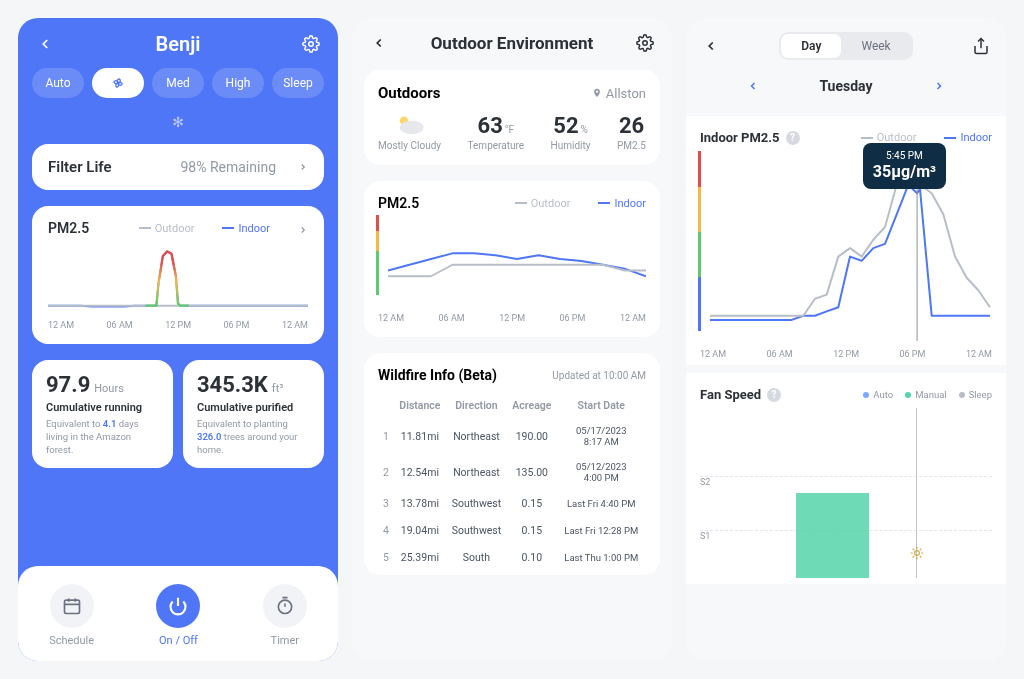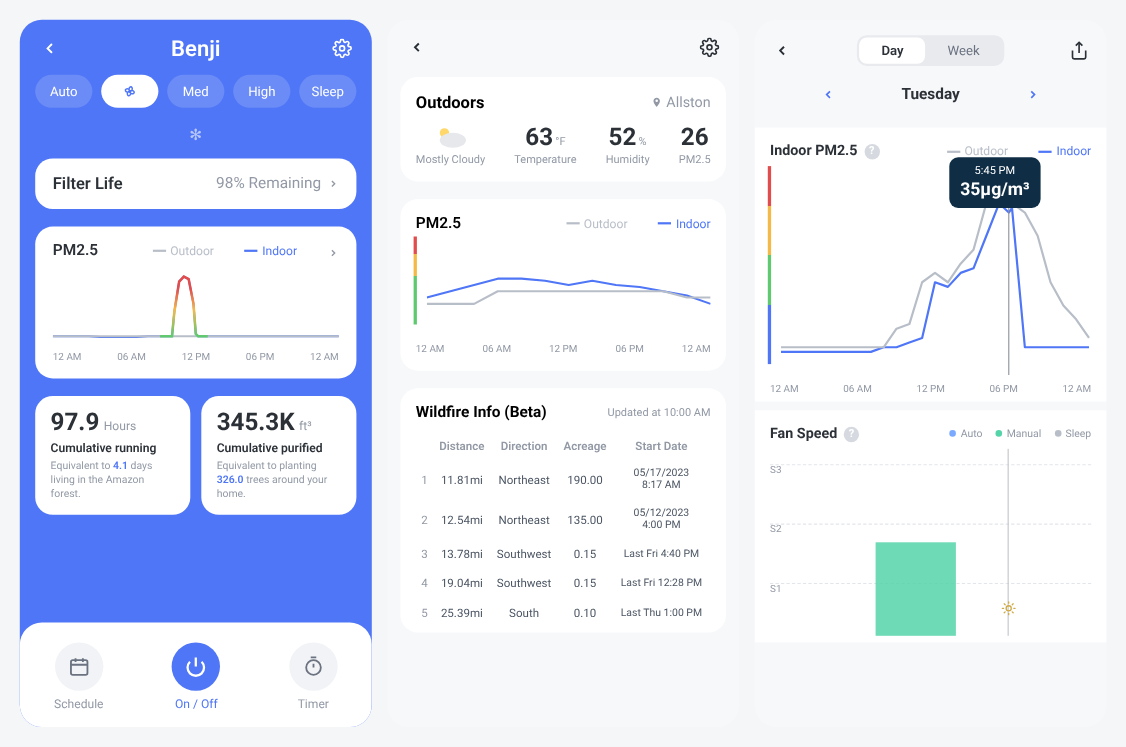--- a/index.html
+++ b/index.html
@@ -20,21 +20,21 @@
 .header1{display:flex;align-items:center;justify-content:space-between;padding:14px 16px 8px;}
 .header1 .title{font-size:20px;font-weight:600;color:var(--white);}
 .chevron{width:22px;height:22px;display:flex;align-items:center;justify-content:center;}
 .modes{display:flex;gap:8px;padding:4px 14px 10px;}
 .mode-pill{flex:1;height:30px;border-radius:15px;display:flex;align-items:center;justify-content:center;font-size:12px;color:var(--white);background:rgba(255,255,255,0.16);}
 .mode-pill.active{background:var(--white);color:var(--blue);}
 .spinzone{height:28px;display:flex;align-items:center;justify-content:center;opacity:.6;font-size:14px;}
 .card{background:var(--white);color:var(--text);border-radius:var(--card-radius);margin:8px 14px;padding:14px 16px;}
 .filter-row{display:flex;align-items:center;justify-content:space-between;}
 .filter-row .label{font-weight:600;font-size:15px;}
-.filter-row .value{color:var(--text-muted);font-size:14px;display:flex;align-items:center;gap:6px;}
+.filter-row .value{color:var(--text-muted);font-size:14px;display:flex;align-items:center;gap:22px;}
 .pm-card .legend{display:flex;align-items:center;justify-content:space-between;margin-bottom:4px;}
 .pm-card .title{font-weight:600;font-size:14px;}
 .leg{font-size:11px;display:flex;gap:28px;align-items:flex-end;color:var(--text-muted);}
 .leg span{display:inline-flex;align-items:center;gap:4px;}
 .leg .dash{width:12px;height:2px;background:currentColor;display:inline-block;}
 .leg .outdoor{color:#b8bec8;}
 .leg .indoor{color:var(--blue);}
 .chart{height:72px;width:100%;}
 .axis{display:flex;justify-content:space-between;font-size:9px;color:var(--text-muted);margin-top:4px;}
 .twocards{display:flex;gap:10px;margin:8px 14px;}
@@ -226,20 +226,21 @@
   </div>
 </div>
 
 <div class="phone p2">
   <div class="header2">
     <div class="chevron">
       <svg width="14" height="14" viewBox="0 0 24 24" fill="none" stroke="#2c3138" stroke-width="3">
             <polyline points="15 18 9 12 15 6"></polyline>
           </svg>
     </div>
+    <div class="title">Outdoor Environment</div>
     <div class="chevron">
       <svg width="18" height="18" viewBox="0 0 24 24" fill="none" stroke="#2c3138" stroke-width="2">
             <circle cx="12" cy="12" r="3"></circle>
             <path d="M19.4 15a1.65 1.65 0 0 0 .33 1.82l.06.06a2 2 0 1 1-2.83 2.83l-.06-.06a1.65 1.65 0 0 0-1.82-.33 1.65 1.65 0 0 0-1 1.51V21a2 2 0 1 1-4 0v-.09a1.65 1.65 0 0 0-1-1.51 1.65 1.65 0 0 0-1.82.33l-.06.06a2 2 0 1 1-2.83-2.83l.06-.06a1.65 1.65 0 0 0 .33-1.82 1.65 1.65 0 0 0-1.51-1H3a2 2 0 1 1 0-4h.09a1.65 1.65 0 0 0 1.51-1 1.65 1.65 0 0 0-.33-1.82l-.06-.06a2 2 0 1 1 2.83-2.83l.06.06a1.65 1.65 0 0 0 1.82.33h0a1.65 1.65 0 0 0 1-1.51V3a2 2 0 1 1 4 0v.09a1.65 1.65 0 0 0 1 1.51h0a1.65 1.65 0 0 0 1.82-.33l.06-.06a2 2 0 1 1 2.83 2.83l-.06.06a1.65 1.65 0 0 0-.33 1.82v0a1.65 1.65 0 0 0 1.51 1H21a2 2 0 1 1 0 4h-.09a1.65 1.65 0 0 0-1.51 1z"></path>
           </svg>
     </div>
   </div>
 
   <div class="card2">
     <div class="outdoors-head">
@@ -437,21 +438,20 @@
             <span>Fan Speed</span>
             <span class="qmark">?</span>
           </div>
       <div class="fan-leg">
         <span class="auto">Auto</span>
         <span class="manual">Manual</span>
         <span class="sleep">Sleep</span>
       </div>
     </div>
     <div class="fanchart">
-      <div class="fline" style="top:8%"><span>S3</span></div>
       <div class="fline" style="top:40%"><span>S2</span></div>
       <div class="fline" style="top:72%"><span>S1</span></div>
       <div class="fbar" style="left:33%;width:25%;height:50%;"></div>
       <div style="position:absolute;left:73.9%;top:0;bottom:0;width:1px;background:#c0c4cb;"></div>
       <svg style="position:absolute;left:calc(73.9% - 6px);bottom:18px;" width="14" height="14" viewBox="0 0 24 24" fill="none" stroke="#cfa945" stroke-width="2">
             <circle cx="12" cy="12" r="4"></circle>
             <g stroke-linecap="round">
               <line x1="12" y1="2" x2="12" y2="4"></line>
               <line x1="12" y1="20" x2="12" y2="22"></line>
               <line x1="4" y1="12" x2="2" y2="12"></line>

